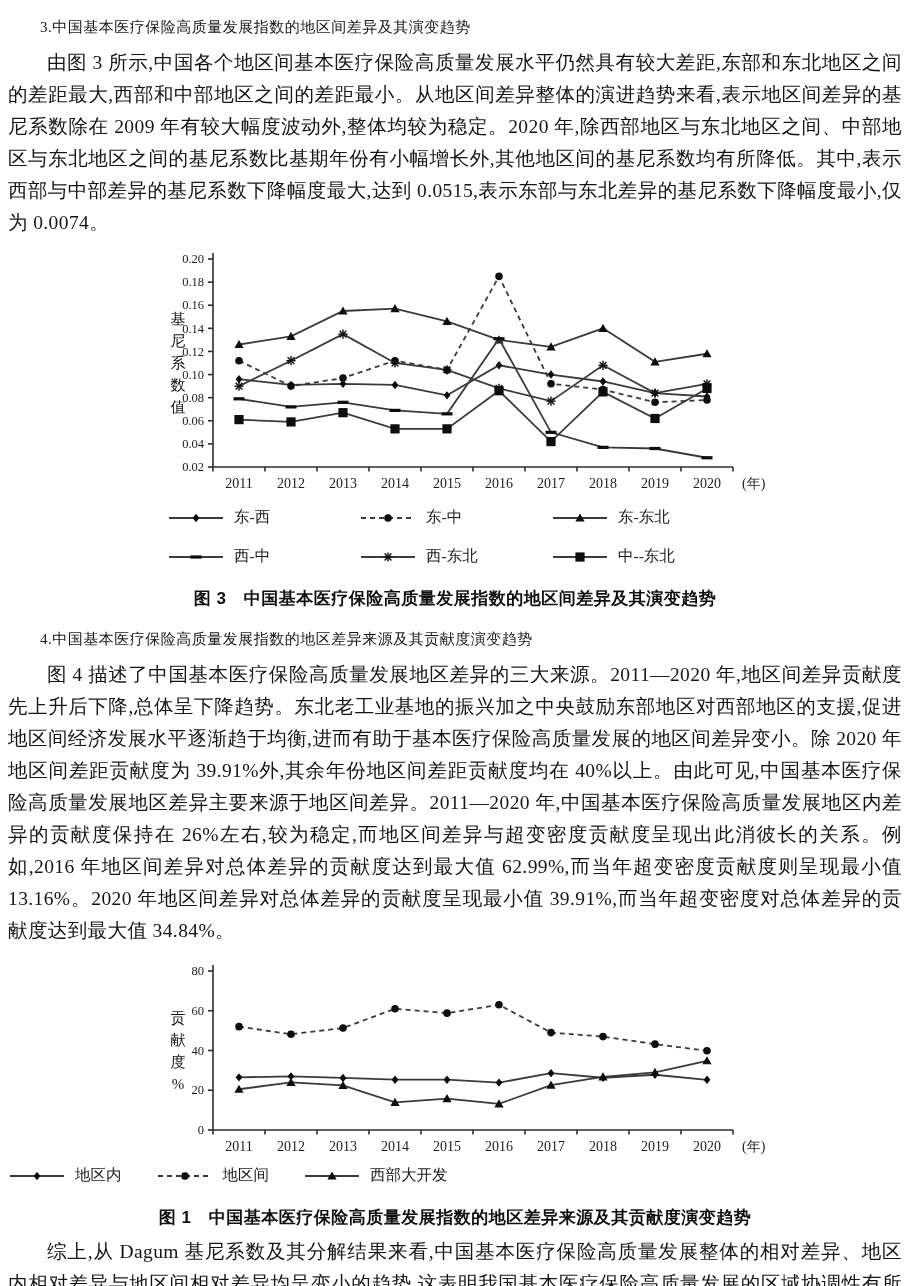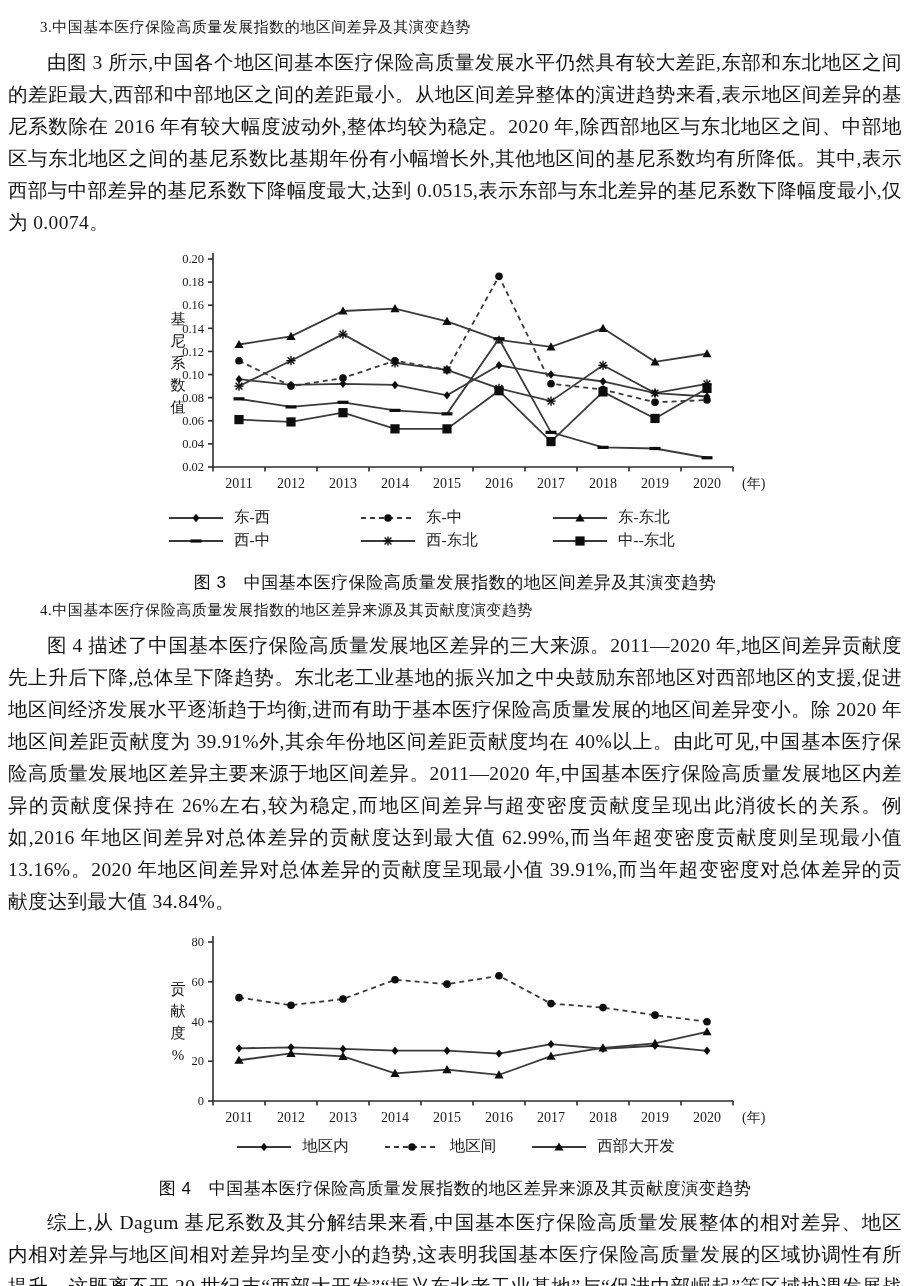--- a/index.html
+++ b/index.html
@@ -15,42 +15,42 @@
   }
   .para{
     margin:7px 0 0 0;
     font-size:19.5px;line-height:32px;letter-spacing:0.4px;
     text-align:justify;text-indent:2em;color:#141414;
   }
   .figure{margin-top:10px;}
   .plot{display:block;margin-left:148px;}
   .legend-grid{
     display:grid;grid-template-columns:repeat(3,192px);
-    row-gap:2px;width:fit-content;margin:4px auto 0 auto;
+    row-gap:18px;width:fit-content;margin:4px auto 0 auto;
   }
   .legend-row{
-    display:flex;justify-content:center;gap:34px;margin-top:2px;
+    display:flex;gap:34px;margin-top:2px;
   }
   .legend-item{display:flex;align-items:center;gap:9px;font-size:15.5px;color:#1a1a1a;}
   .fig-caption{
-    text-align:center;font-weight:normal;
+    text-align:center;font-weight:bold;
     font-family:"Liberation Sans","DejaVu Sans",sans-serif;
     font-size:17px;letter-spacing:0.5px;color:#0e0e0e;
     margin-top:20px;
   }
-  .gap-sm{margin-top:3px;}
+  .gap-sm{margin-top:16px;}
 </style>
 </head>
 <body>
 
 <div class="page">
 
   <div class="sec-heading">3.中国基本医疗保险高质量发展指数的地区间差异及其演变趋势</div>
 
-  <p class="para">由图 3 所示,中国各个地区间基本医疗保险高质量发展水平仍然具有较大差距,东部和东北地区之间的差距最大,西部和中部地区之间的差距最小。从地区间差异整体的演进趋势来看,表示地区间差异的基尼系数除在 2016 年有较大幅度波动外,整体均较为稳定。2020 年,除西部地区与东北地区之间、中部地区与东北地区之间的基尼系数比基期年份有小幅增长外,其他地区间的基尼系数均有所降低。其中,表示西部与中部差异的基尼系数下降幅度最大,达到 0.0515,表示东部与东北差异的基尼系数下降幅度最小,仅为 0.0074。</p>
+  <p class="para">由图 3 所示,中国各个地区间基本医疗保险高质量发展水平仍然具有较大差距,东部和东北地区之间的差距最大,西部和中部地区之间的差距最小。从地区间差异整体的演进趋势来看,表示地区间差异的基尼系数除在 2009 年有较大幅度波动外,整体均较为稳定。2020 年,除西部地区与东北地区之间、中部地区与东北地区之间的基尼系数比基期年份有小幅增长外,其他地区间的基尼系数均有所降低。其中,表示西部与中部差异的基尼系数下降幅度最大,达到 0.0515,表示东部与东北差异的基尼系数下降幅度最小,仅为 0.0074。</p>
 
   <div class="figure">
     <svg class="plot" width="640" height="254" viewBox="0 0 640 254">
         <g stroke="#2c2c2c" stroke-width="1.6">
           <line x1="57" y1="4" x2="57" y2="218"></line>
           <line x1="57" y1="218" x2="577" y2="218"></line>
           <line x1="57" y1="218" x2="57" y2="222.5"></line>
           <line x1="109" y1="218" x2="109" y2="222.5"></line>
           <line x1="161" y1="218" x2="161" y2="222.5"></line>
           <line x1="213" y1="218" x2="213" y2="222.5"></line>
@@ -393,18 +393,18 @@
           <span>地区间</span>
         </div>
         <div class="legend-item">
           <svg width="58" height="16">
             <line x1="2" y1="8" x2="56" y2="8" stroke="#3a3a3a" stroke-width="1.8"></line>
             <path d="M 29 3.4000000000000004 L 33.6 11.6 L 24.4 11.6 Z" fill="#0d0d0d"></path>
           </svg>
           <span>西部大开发</span>
         </div>
       </div>
-    <div class="fig-caption">图 4　中国基本医疗保险高质量发展指数的地区差异来源及其贡献度演变趋势</div>
+    <div class="fig-caption">图 1　中国基本医疗保险高质量发展指数的地区差异来源及其贡献度演变趋势</div>
   </div>
 
   <p class="para">综上,从 Dagum 基尼系数及其分解结果来看,中国基本医疗保险高质量发展整体的相对差异、地区内相对差异与地区间相对差异均呈变小的趋势,这表明我国基本医疗保险高质量发展的区域协调性有所提升。这既离不开 20 世纪末“西部大开发”“振兴东北老工业基地”与“促进中部崛起”等区域协调发展战略措施的</p>
 
 </div>
 
 </body></html>

